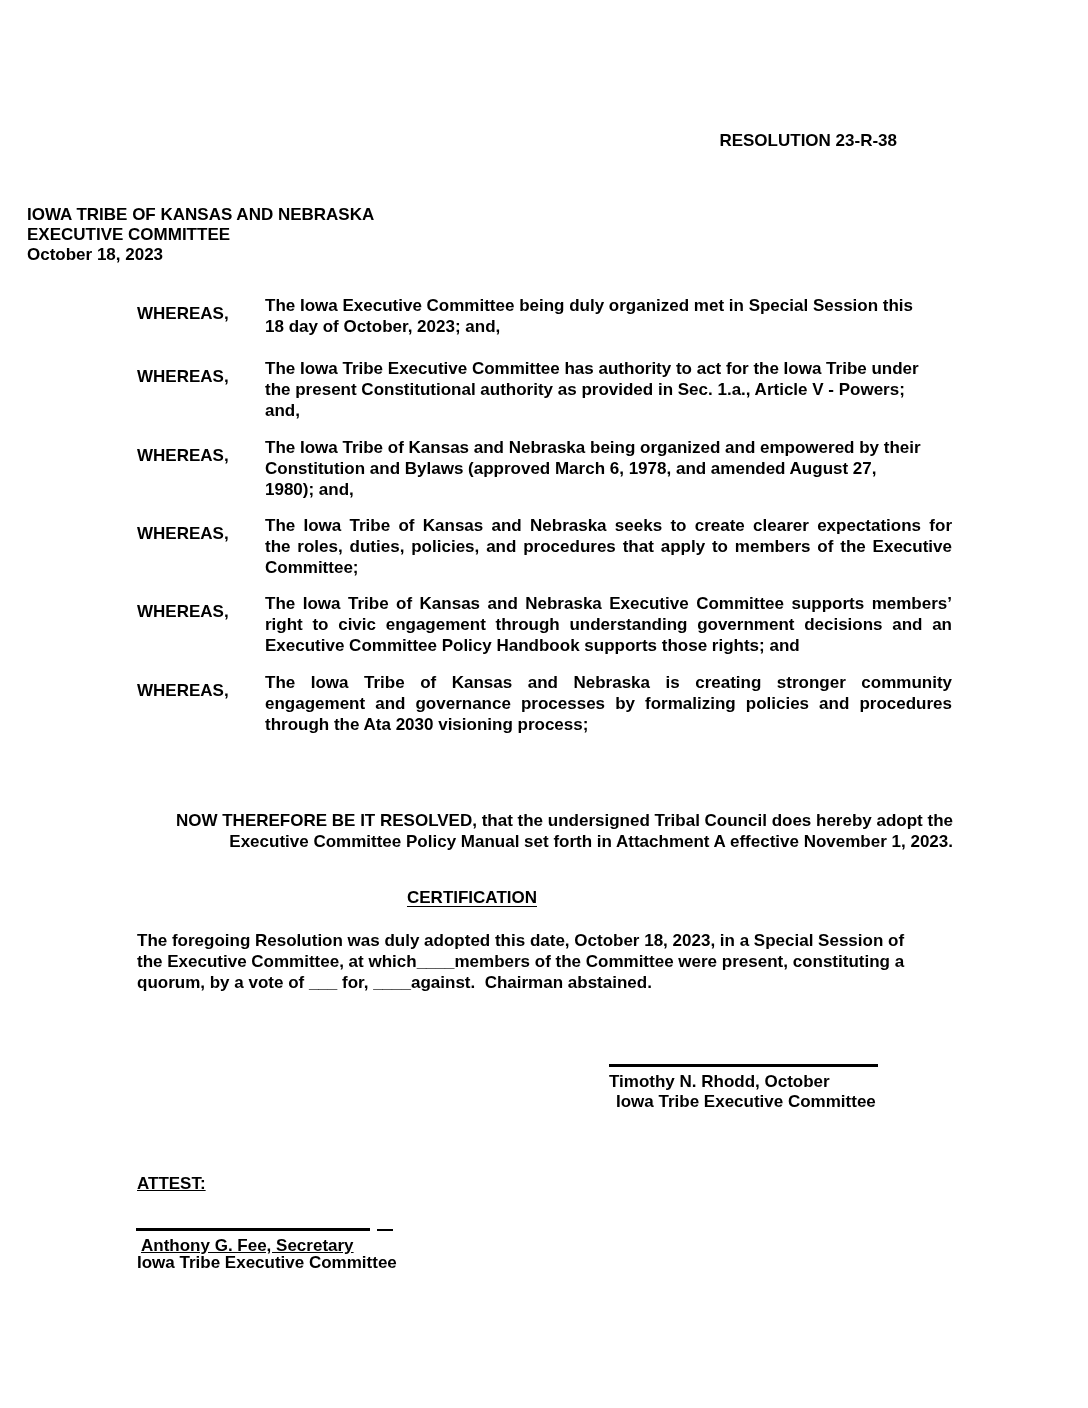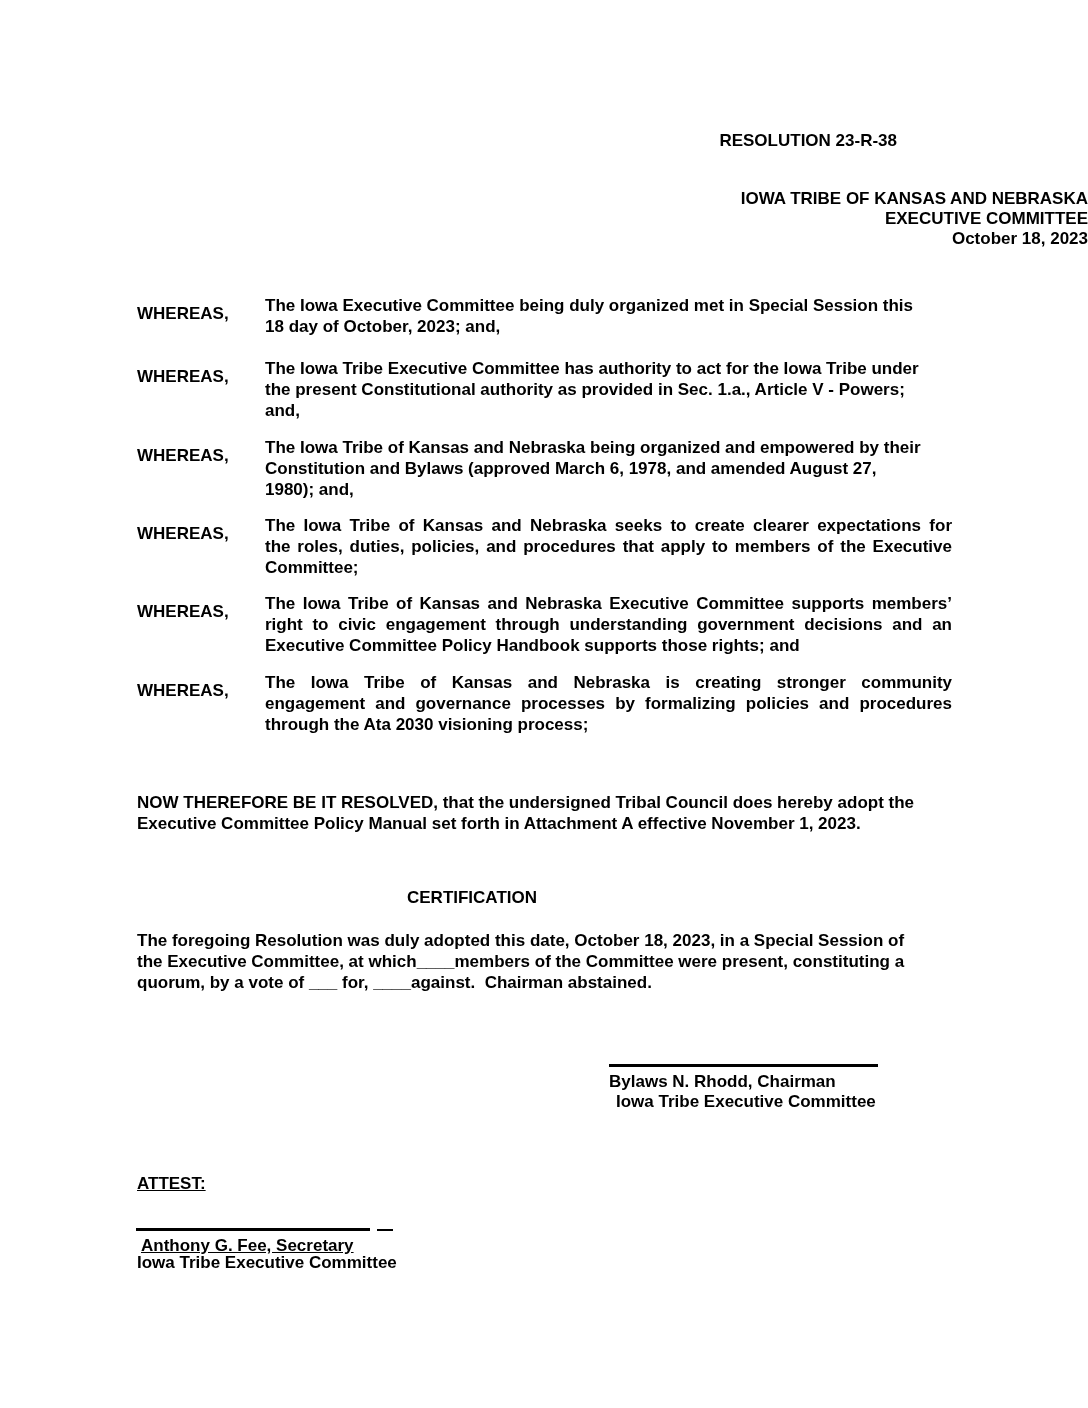--- a/index.html
+++ b/index.html
@@ -13,29 +13,29 @@
     font-size:17px;
     line-height:21px;
     margin:0 auto;
     overflow:hidden;
   }
   .abs{position:absolute;}
   .line{white-space:pre;}
   
   .line.j{white-space:normal;text-align:justify;text-align-last:justify;}
   .res-num{top:130px;right:191px;text-align:left;}
-  .title-block{top:189px;left:0;width:1088px;text-align:right;text-indent:27px;line-height:20px;}
+  .title-block{top:205px;left:0;width:1088px;text-align:left;text-indent:27px;line-height:20px;}
   .whereas-row .whereas-label{position:absolute;left:0;top:8px;}
   .whereas-row{left:137px;width:815px;}
   .whereas-body{position:absolute;left:128px;top:0;width:687px;}
   .w1{top:295px;} .w2{top:358px;} .w3{top:437px;}
   .w4{top:515px;} .w5{top:593px;} .w6{top:672px;}
-  .resolved{top:792px;left:137px;width:816px;}
+  .resolved{top:810px;left:137px;width:816px;text-align:right;}
   .cert-head{top:887px;left:137px;width:670px;text-align:center;}
-  .cert-head .underline{text-underline-offset:3px;}
+  .cert-head .underline{text-decoration:underline;text-underline-offset:3px;}
   .cert-par{top:930px;left:137px;width:816px;}
   .sig-rule{top:1064px;left:609px;width:269px;height:3px;background:#000;}
   .sig-name{top:1071px;left:609px;}
   .sig-affil{top:1091px;left:616px;}
   .attest-label{top:1173px;left:137px;text-decoration:underline;}
   .attest-rule-main{top:1228px;left:136px;width:234px;height:3px;background:#000;}
   .attest-rule-tail{top:1229px;left:377px;width:16px;height:2px;background:#000;}
   .attest-name{top:1237px;left:141px;line-height:18px;text-decoration:underline;}
   .attest-affil{top:1254px;left:137px;line-height:18px;}
 </style>
@@ -114,21 +114,21 @@
     <span class="underline">CERTIFICATION</span>
   </div>
 
   <div class="abs cert-par">
     <div class="line">The foregoing Resolution was duly adopted this date, October 18, 2023, in a Special Session of</div>
     <div class="line">the Executive Committee, at which____members of the Committee were present, constituting a</div>
     <div class="line">quorum, by a vote of ___ for, ____against.  Chairman abstained.</div>
   </div>
 
   <div class="abs sig-rule"></div>
-  <div class="abs sig-name line">Bylaws N. Rhodd, Chairman</div>
+  <div class="abs sig-name line">Timothy N. Rhodd, October</div>
   <div class="abs sig-affil line">Iowa Tribe Executive Committee</div>
 
   <div class="abs attest-label">ATTEST:</div>
   <div class="abs attest-rule-main"></div>
   <div class="abs attest-rule-tail"></div>
   <div class="abs attest-name line">Anthony G. Fee, Secretary</div>
   <div class="abs attest-affil line">Iowa Tribe Executive Committee</div>
 
 </div>
 

